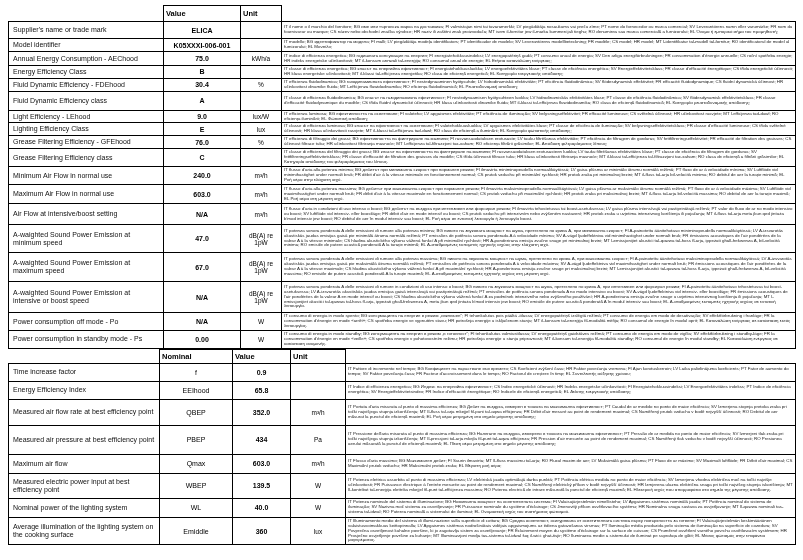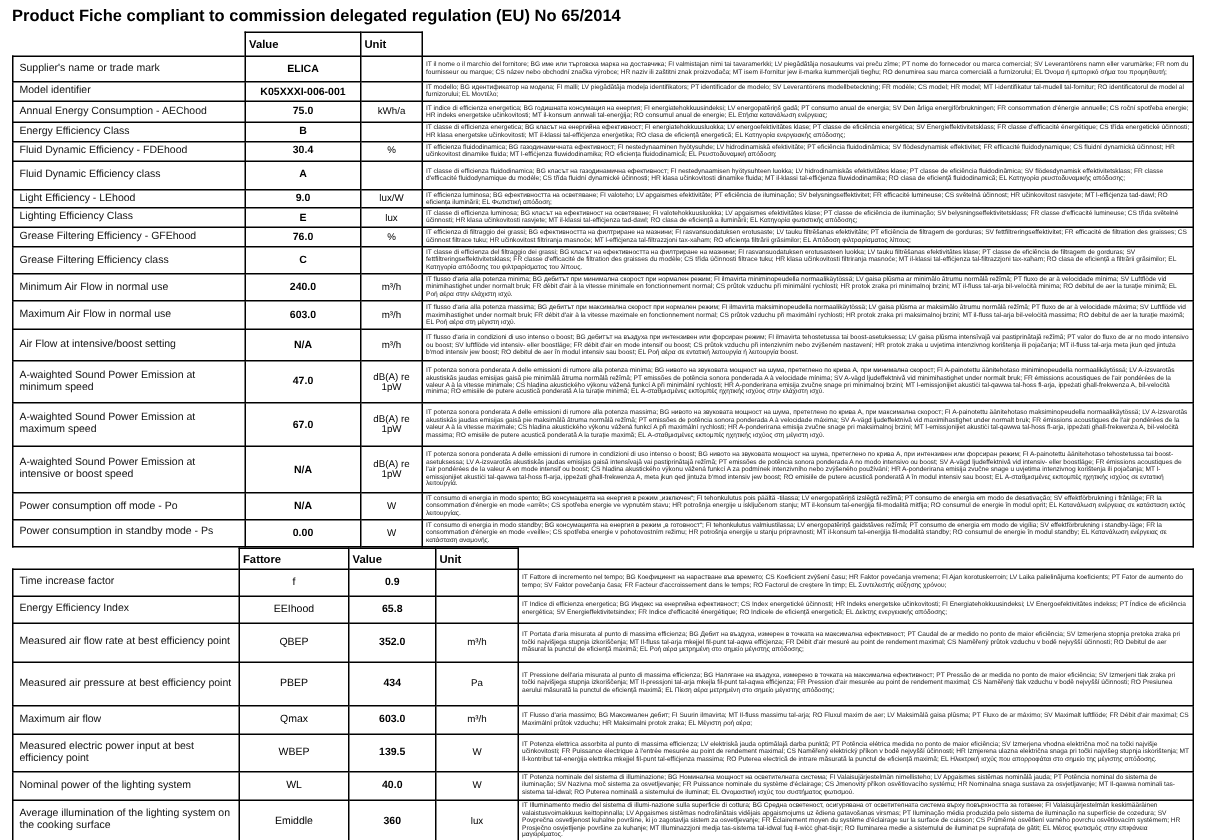--- a/index.html
+++ b/index.html
@@ -15,21 +15,20 @@
   .c-value { font-size:7px; font-weight:bold; text-align:center; border:1px solid #000; padding:0 2px; }
   .c-symbol { font-size:7px; text-align:center; border:1px solid #000; padding:0 2px; }
   .c-unit { font-size:6.5px; line-height:7px; text-align:center; border:1px solid #000; padding:0 2px; }
   .c-desc { font-size:4.4px; line-height:4.9px; padding:1px 2px; border:1px solid #000; color:#1a1a1a; text-align:left; }
 </style>
 </head>
 <body>
 
 <div class="page">
 
-  <div class="doc-title">Product Fiche compliant to commission delegated regulation (EU) No 65/2014</div>
 
   <table>
     <colgroup>
         <col style="width:155px">
         <col style="width:77px">
         <col style="width:41px">
         <col style="width:514px">
       </colgroup>
     <tbody>
       <tr style="height:16px">
@@ -154,21 +153,21 @@
     <colgroup>
         <col style="width:151px">
         <col style="width:73px">
         <col style="width:58px">
         <col style="width:55px">
         <col style="width:450px">
       </colgroup>
     <tbody>
       <tr style="height:14px">
         <td class="hdr hdr-empty"></td>
-        <td class="hdr">Fattore</td>
+        <td class="hdr">Nominal</td>
         <td class="hdr">Value</td>
         <td class="hdr">Unit</td>
         <td class="hdr hdr-empty"></td>
       </tr>
       <tr style="height:18px">
         <td class="c-param">Time increase factor</td>
         <td class="c-symbol">f</td>
         <td class="c-value">0.9</td>
         <td class="c-unit"></td>
         <td class="c-desc">IT Fattore di incremento nel tempo; BG Коефициент на нарастване във времето; CS Koeficient zvýšení času; HR Faktor povećanja vremena; FI Ajan korotuskerroin; LV Laika palielinājuma koeficients; PT Fator de aumento do tempo; SV Faktor povečanja časa; FR Facteur d'accroissement dans le temps; RO Factorul de creștere în timp; EL Συντελεστής αύξησης χρόνου;</td>

